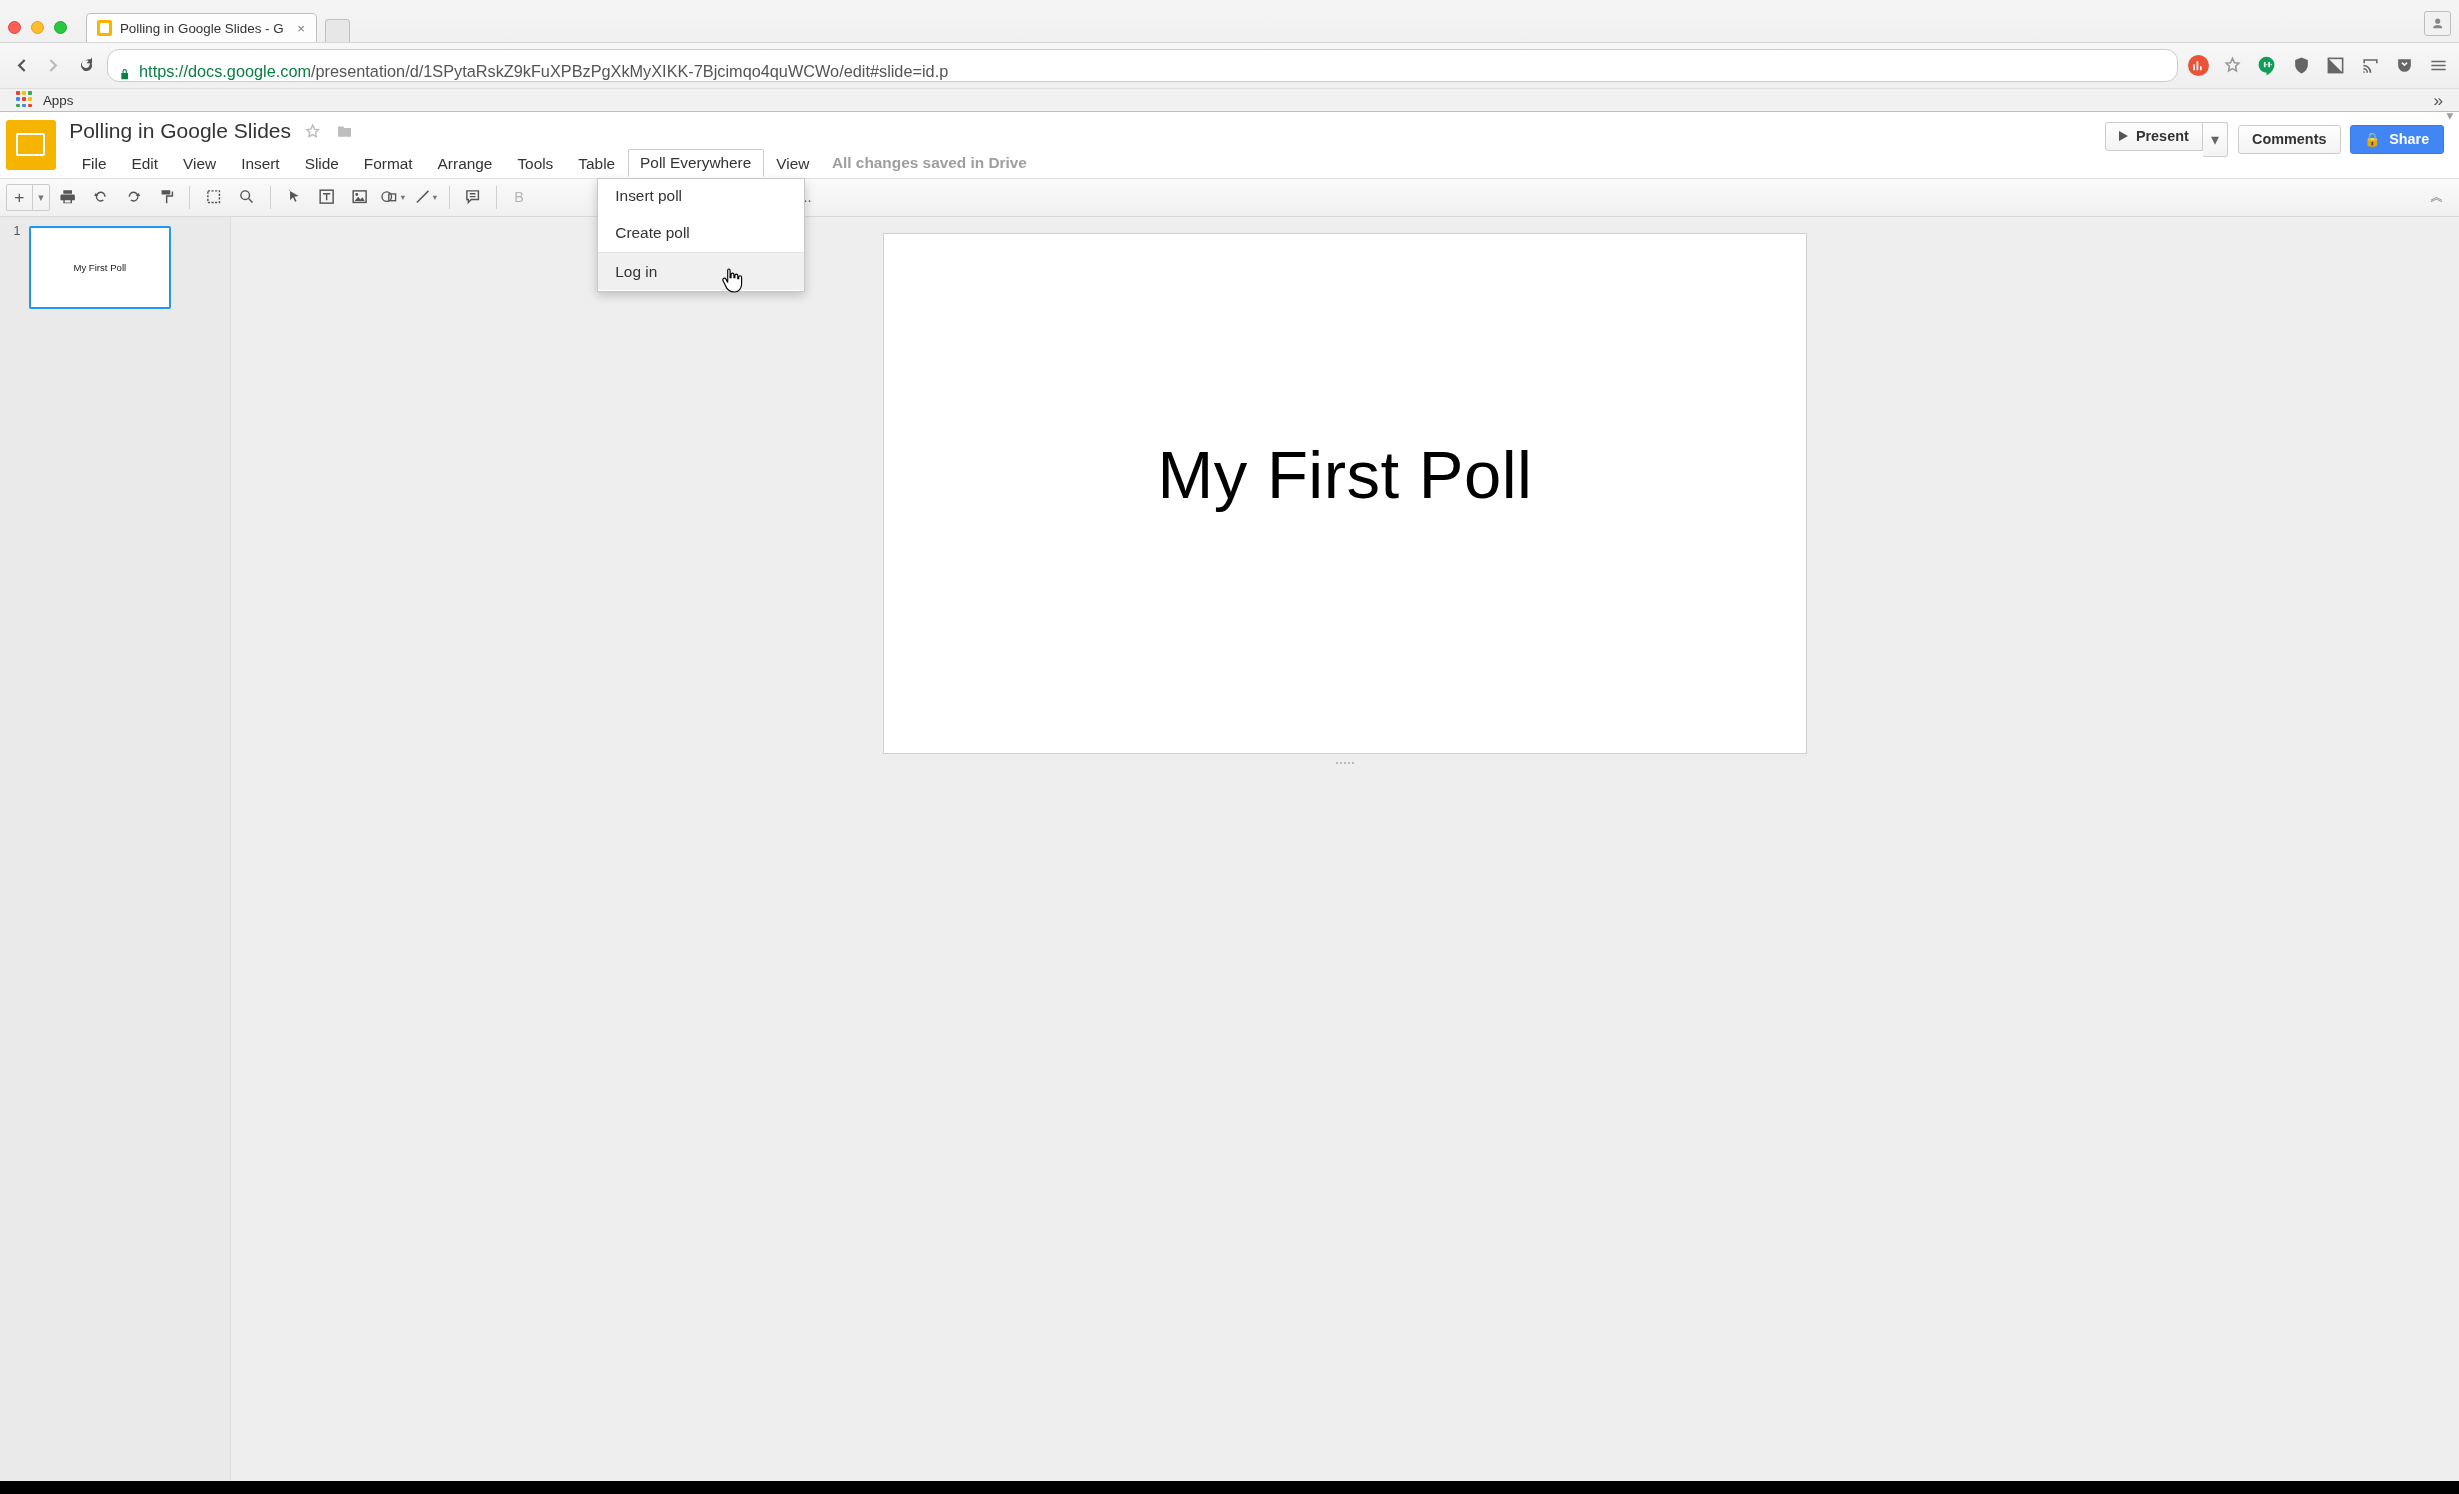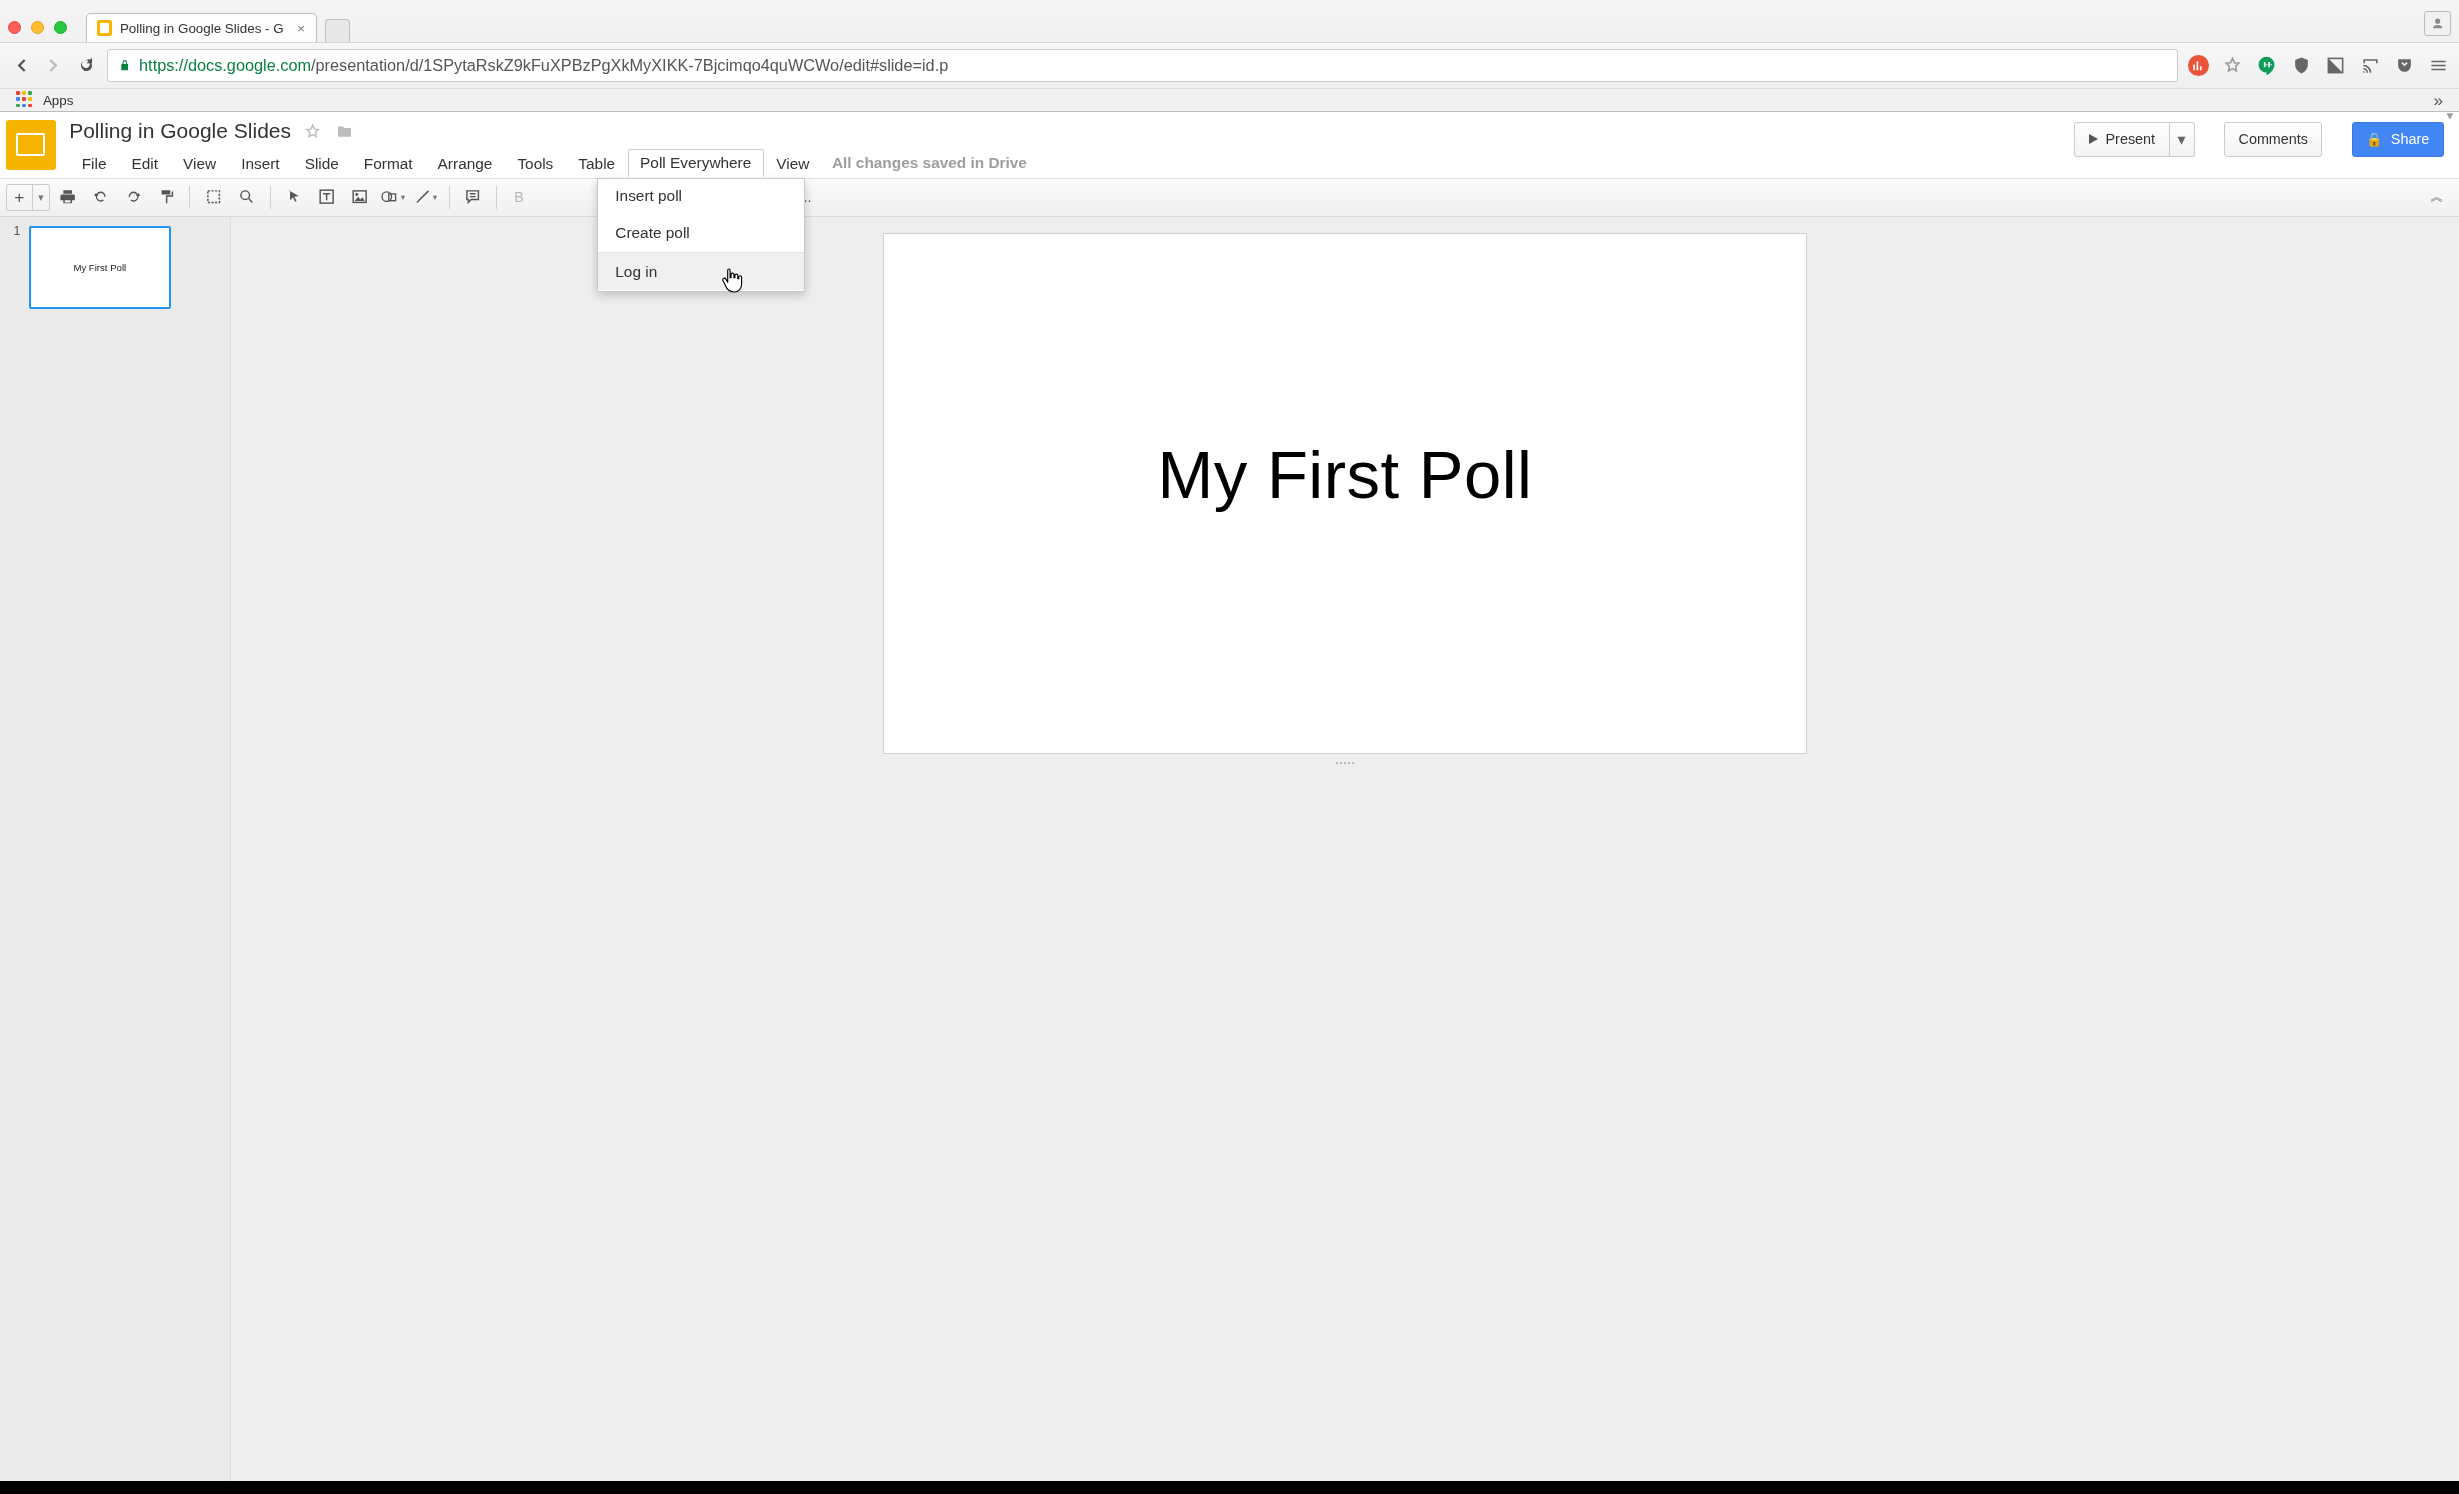--- a/index.html
+++ b/index.html
@@ -18,21 +18,21 @@
 .tab-favicon { width: 15.4px; height: 15.4px; background: #f8b500; border-radius: 1.9px; position: relative; }
 .tab-favicon::after { content:""; position:absolute; inset:2.9px; background:#fff; border-radius:1px; }
 .tab-close { font-size: 13.4px; color: #777; margin-left: 5.8px; }
 .new-tab-btn { width: 25px; height: 23px; border: 1px solid #bfbfbf; border-bottom: none; border-radius: 3.8px 3.8px 0 0; background:#e7e7e7; margin-bottom:0; }
 .profile-box { margin-left: auto; width: 27px; height: 25px; border: 1px solid #bdbdbd; display:flex; align-items:center; justify-content:center; background:#f1f1f1; border-radius:2.9px; margin-bottom:5.8px; }
 .profile-box svg { width: 15.4px; height: 15.4px; fill:#888; }
 
 .addr-row { display: flex; align-items: center; height: 46px; padding: 0 9.6px; gap: 9.6px; background: linear-gradient(#f7f7f7,#efefef); border-top: 1px solid #d6d6d6; }
 .nav-btn { width: 23px; height: 23px; display:flex; align-items:center; justify-content:center; color:#555; }
 .nav-btn.disabled { color:#bbb; }
-.addr-bar { flex:1; display:flex; align-items:center; height: 33px; background:#fff; border:1px solid #ccc; border-radius: 3px; padding: 0 9.6px; gap:7.7px; font-size: 16.3px; color:#333; overflow:hidden; }
+.addr-bar { flex:1; display:flex; align-items:flex-end; height: 33px; background:#fff; border:1px solid #ccc; border-radius: 12px; padding: 0 9.6px; gap:7.7px; font-size: 16.3px; color:#333; overflow:hidden; }
 .lock-icon { width:13.4px; height:13.4px; }
 .addr-text { white-space: nowrap; }
 .addr-text .https { color:#0b8043; }
 .addr-text .host { color:#0b8043; }
 .addr-text .rest { color:#555; }
 .ext-icons { display:flex; align-items:center; gap:13.4px; }
 .ext-ico { width:21px; height:21px; display:flex; align-items:center; justify-content:center; color:#666; }
 .pe-badge { width:21px; height:21px; border-radius:50%; background:#e8533a; color:#fff; font-size:11.5px; display:flex; align-items:center; justify-content:center; font-weight:bold; }
 .hangouts { color:#0f9d58; font-size:19px; }
 
@@ -48,21 +48,21 @@
 .slides-logo::before { content:""; width:25px; height:19px; border:2.9px solid #fff; border-radius:1.9px; }
 .title-area { flex:1; display:flex; flex-direction:column; }
 .title-row { display:flex; align-items:center; gap:13.4px; height:27px; }
 .doc-title { font-size: 21px; color:#333; }
 .star-ico, .folder-ico { color:#bdbdbd; font-size:17.3px; }
 .menubar { display:flex; align-items:center; gap:0; height:29px; margin-top:3.8px; }
 .menu-item { padding: 3.8px 11.5px; font-size:15.4px; color:#333; cursor:pointer; border:1px solid transparent; border-bottom:none; }
 .menu-item.open { background:#fff; border:1px solid #ccc; border-bottom:1px solid #fff; border-radius:1.9px 1.9px 0 0; position:relative; z-index:100; }
 .save-status { margin-left: 10px; font-size:15.4px; color:#9e9e9e;font-weight:bold; }
 .header-actions { display:flex; align-items:center; gap:9.6px; margin-top:3.8px; margin-right:5.8px; }
-.btn { display:inline-flex; align-items:center; gap:7.7px; height:35px; padding:0 13.4px; font-size:14.4px; border:1px solid #ccc; background:linear-gradient(#fefefe,#f3f3f3); border-radius:2.9px; color:#333; font-weight:normal;margin-left:20px; }
+.btn { display:inline-flex; align-items:center; gap:7.7px; height:29px; padding:0 13.4px; font-size:14.4px; border:1px solid #ccc; background:linear-gradient(#fefefe,#f3f3f3); border-radius:2.9px; color:#333; font-weight:bold; }
 .btn.present .play { width:0; height:0; border-left:9.6px solid #555; border-top:5.8px solid transparent; border-bottom:5.8px solid transparent; }
 .present-split { display:flex; }
 .present-split .btn { border-radius: 2.9px 0 0 2.9px; }
 .present-split .drop { width:25px; height:35px; border:1px solid #ccc; border-left:none; background:linear-gradient(#fefefe,#f3f3f3); border-radius:0 2.9px 2.9px 0; display:flex; align-items:center; justify-content:center; color:#666; }
 .btn.share { background:#4285f4; border:1px solid #3b78e7; color:#fff; }
 .btn.share .lock { font-size:13.4px; }
 .account-drop { position:absolute; right:5.8px; top:-3.8px; color:#9e9e9e; font-size:13.4px; }
 
 
 .toolbar { display:flex; align-items:center; height:38px; background:linear-gradient(#fafafa,#f0f0f0); border-bottom:1px solid #d9d9d9; padding:0 5.8px; gap:1.9px; position:relative; }

